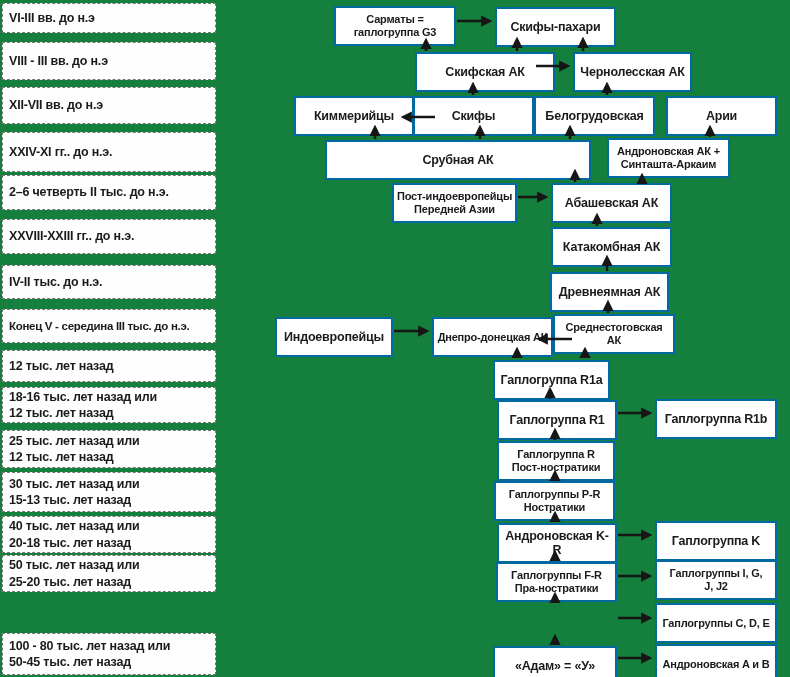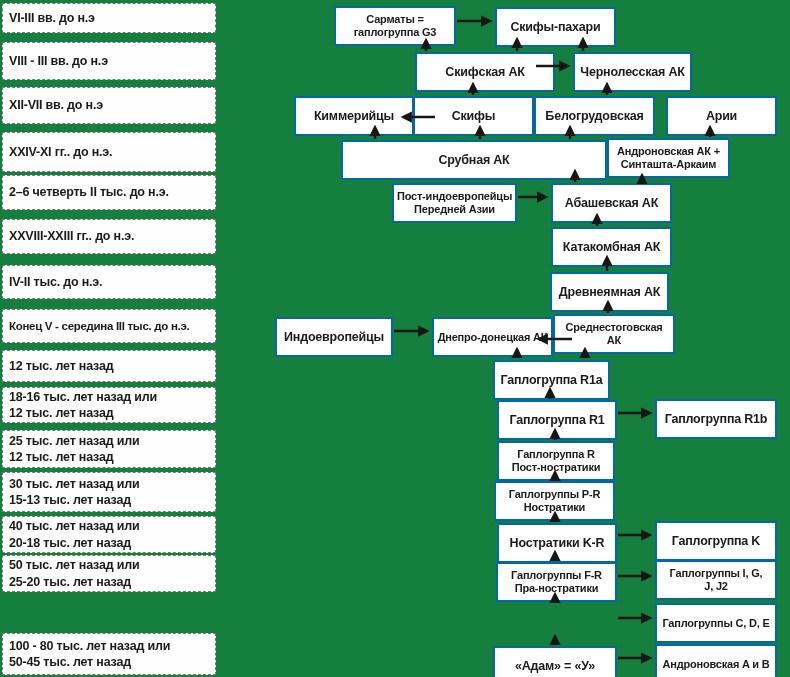--- a/index.html
+++ b/index.html
@@ -56,40 +56,40 @@
 
   <div class="node sm" style="left:334px;top:6px;width:122px;height:30px">Сарматы =
 гаплогруппа G3</div>
   <div class="node" style="left:495px;top:7px;width:121px;height:28px">Скифы-пахари</div>
   <div class="node" style="left:415px;top:52px;width:140px;height:28px">Скифская АК</div>
   <div class="node" style="left:573px;top:52px;width:119px;height:28px">Чернолесская АК</div>
   <div class="node" style="left:294px;top:96px;width:120px;height:27px">Киммерийцы</div>
   <div class="node" style="left:413px;top:96px;width:121px;height:27px">Скифы</div>
   <div class="node" style="left:534px;top:96px;width:121px;height:27px">Белогрудовская</div>
   <div class="node" style="left:666px;top:96px;width:111px;height:27px">Арии</div>
-  <div class="node" style="left:341px;top:140px;width:266px;height:31px">Срубная АК</div>
+  <div class="node" style="left:325px;top:140px;width:266px;height:31px">Срубная АК</div>
   <div class="node sm" style="left:607px;top:138px;width:123px;height:33px">Андроновская АК +
 Синташта-Аркаим</div>
   <div class="node sm" style="left:392px;top:183px;width:125px;height:28px">Пост-индоевропейцы
 Передней Азии</div>
   <div class="node" style="left:551px;top:183px;width:121px;height:28px">Абашевская АК</div>
   <div class="node" style="left:551px;top:227px;width:121px;height:26px">Катакомбная АК</div>
   <div class="node" style="left:550px;top:272px;width:119px;height:26px">Древнеямная АК</div>
   <div class="node" style="left:275px;top:317px;width:118px;height:28px">Индоевропейцы</div>
   <div class="node sm" style="left:432px;top:317px;width:121px;height:28px">Днепро-донецкая АК</div>
   <div class="node sm" style="left:553px;top:314px;width:122px;height:31px">Среднестоговская
 АК</div>
   <div class="node" style="left:493px;top:360px;width:117px;height:17px">Гаплогруппа R1a</div>
   <div class="node" style="left:497px;top:400px;width:120px;height:26px">Гаплогруппа R1</div>
   <div class="node" style="left:655px;top:399px;width:122px;height:26px">Гаплогруппа R1b</div>
   <div class="node sm" style="left:497px;top:441px;width:118px;height:27px">Гаплогруппа R
 Пост-ностратики</div>
   <div class="node sm" style="left:494px;top:481px;width:121px;height:28px">Гаплогруппы P-R
 Ностратики</div>
-  <div class="node" style="left:497px;top:523px;width:120px;height:25px">Ностратики K-R</div>
+  <div class="node" style="left:497px;top:523px;width:120px;height:25px">Андроновская K-R</div>
   <div class="node" style="left:655px;top:521px;width:122px;height:25px">Гаплогруппа K</div>
   <div class="node sm" style="left:496px;top:562px;width:121px;height:28px">Гаплогруппы F-R
 Пра-ностратики</div>
   <div class="node sm" style="left:655px;top:560px;width:122px;height:29px">Гаплогруппы I, G,
 J, J2</div>
   <div class="node sm" style="left:655px;top:603px;width:122px;height:26px">Гаплогруппы C, D, E</div>
   <div class="node" style="left:493px;top:646px;width:124px;height:26px">«Адам» = «У»</div>
   <div class="node sm" style="left:655px;top:644px;width:122px;height:26px">Андроновская A и B</div>
 
   <svg class="arrows" width="790" height="677" viewBox="0 0 790 677">

